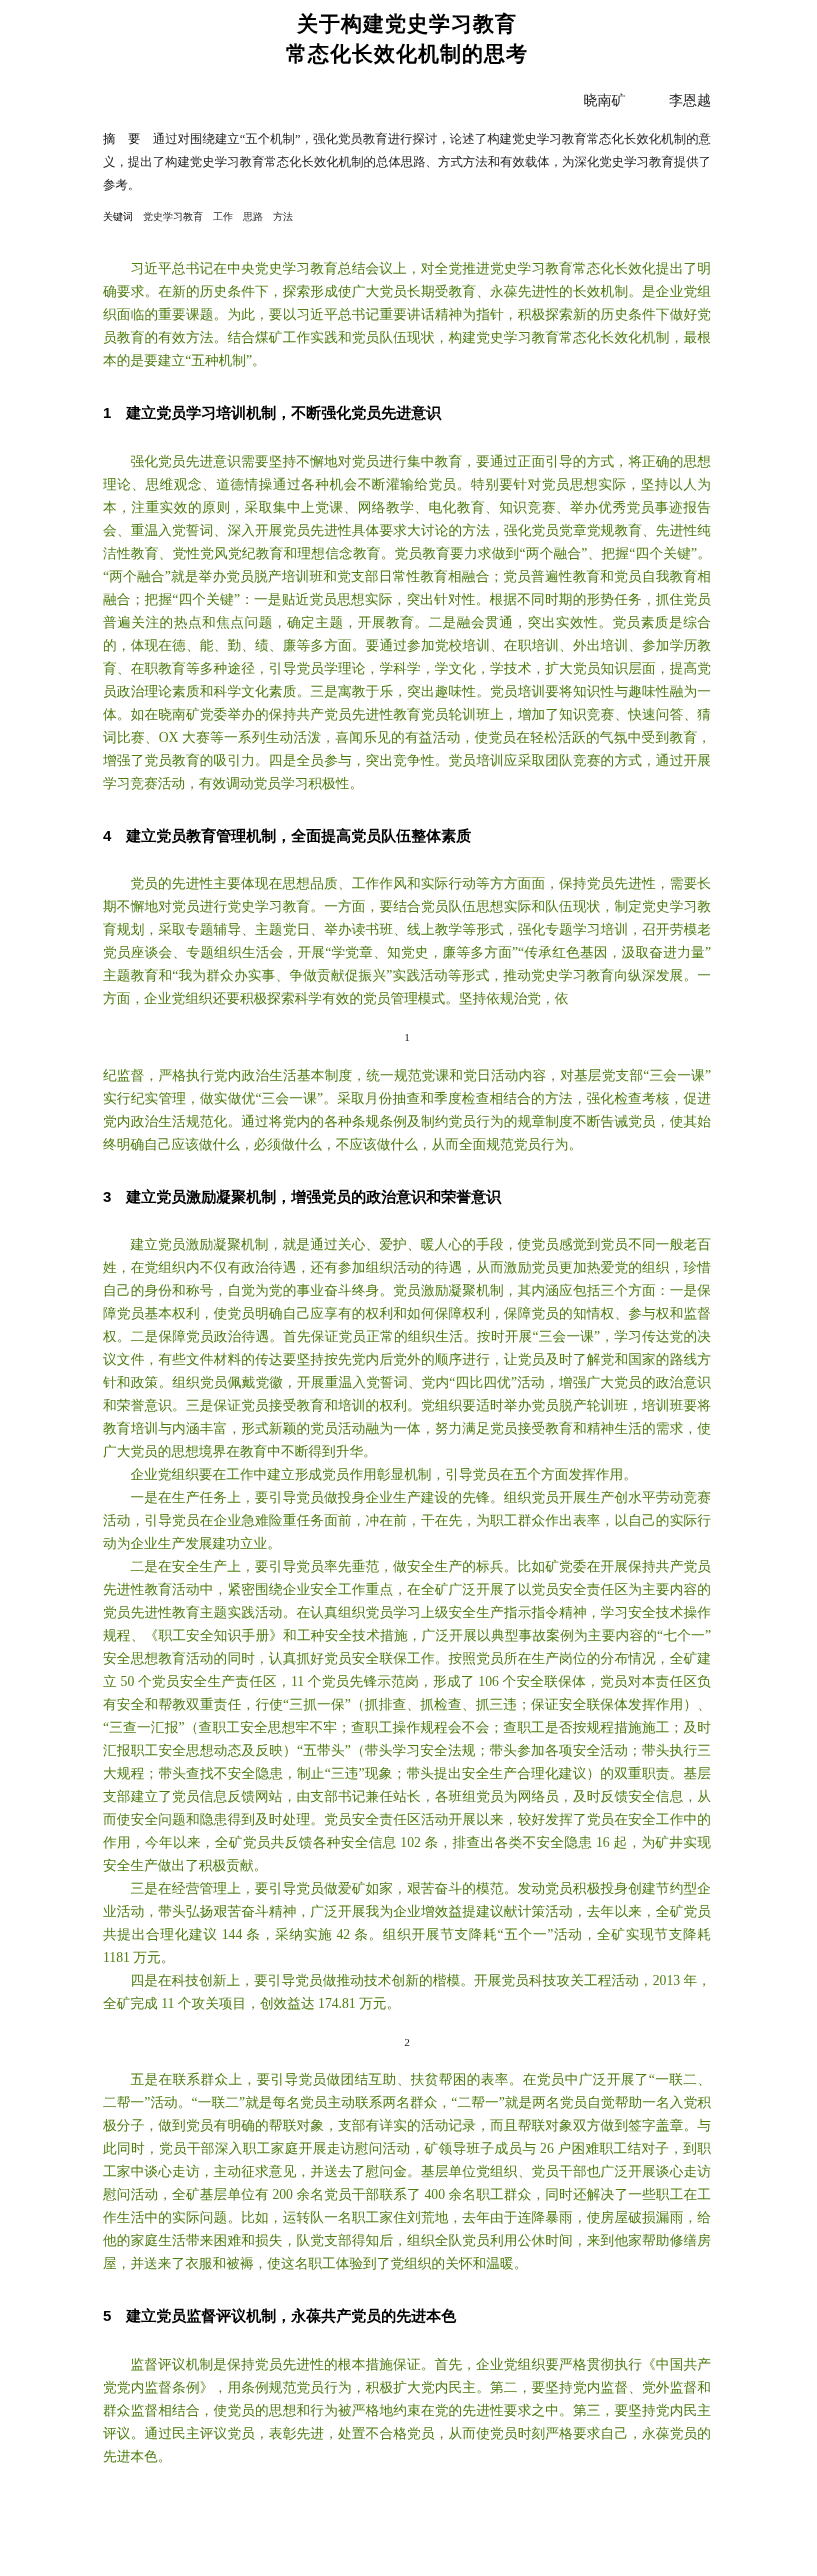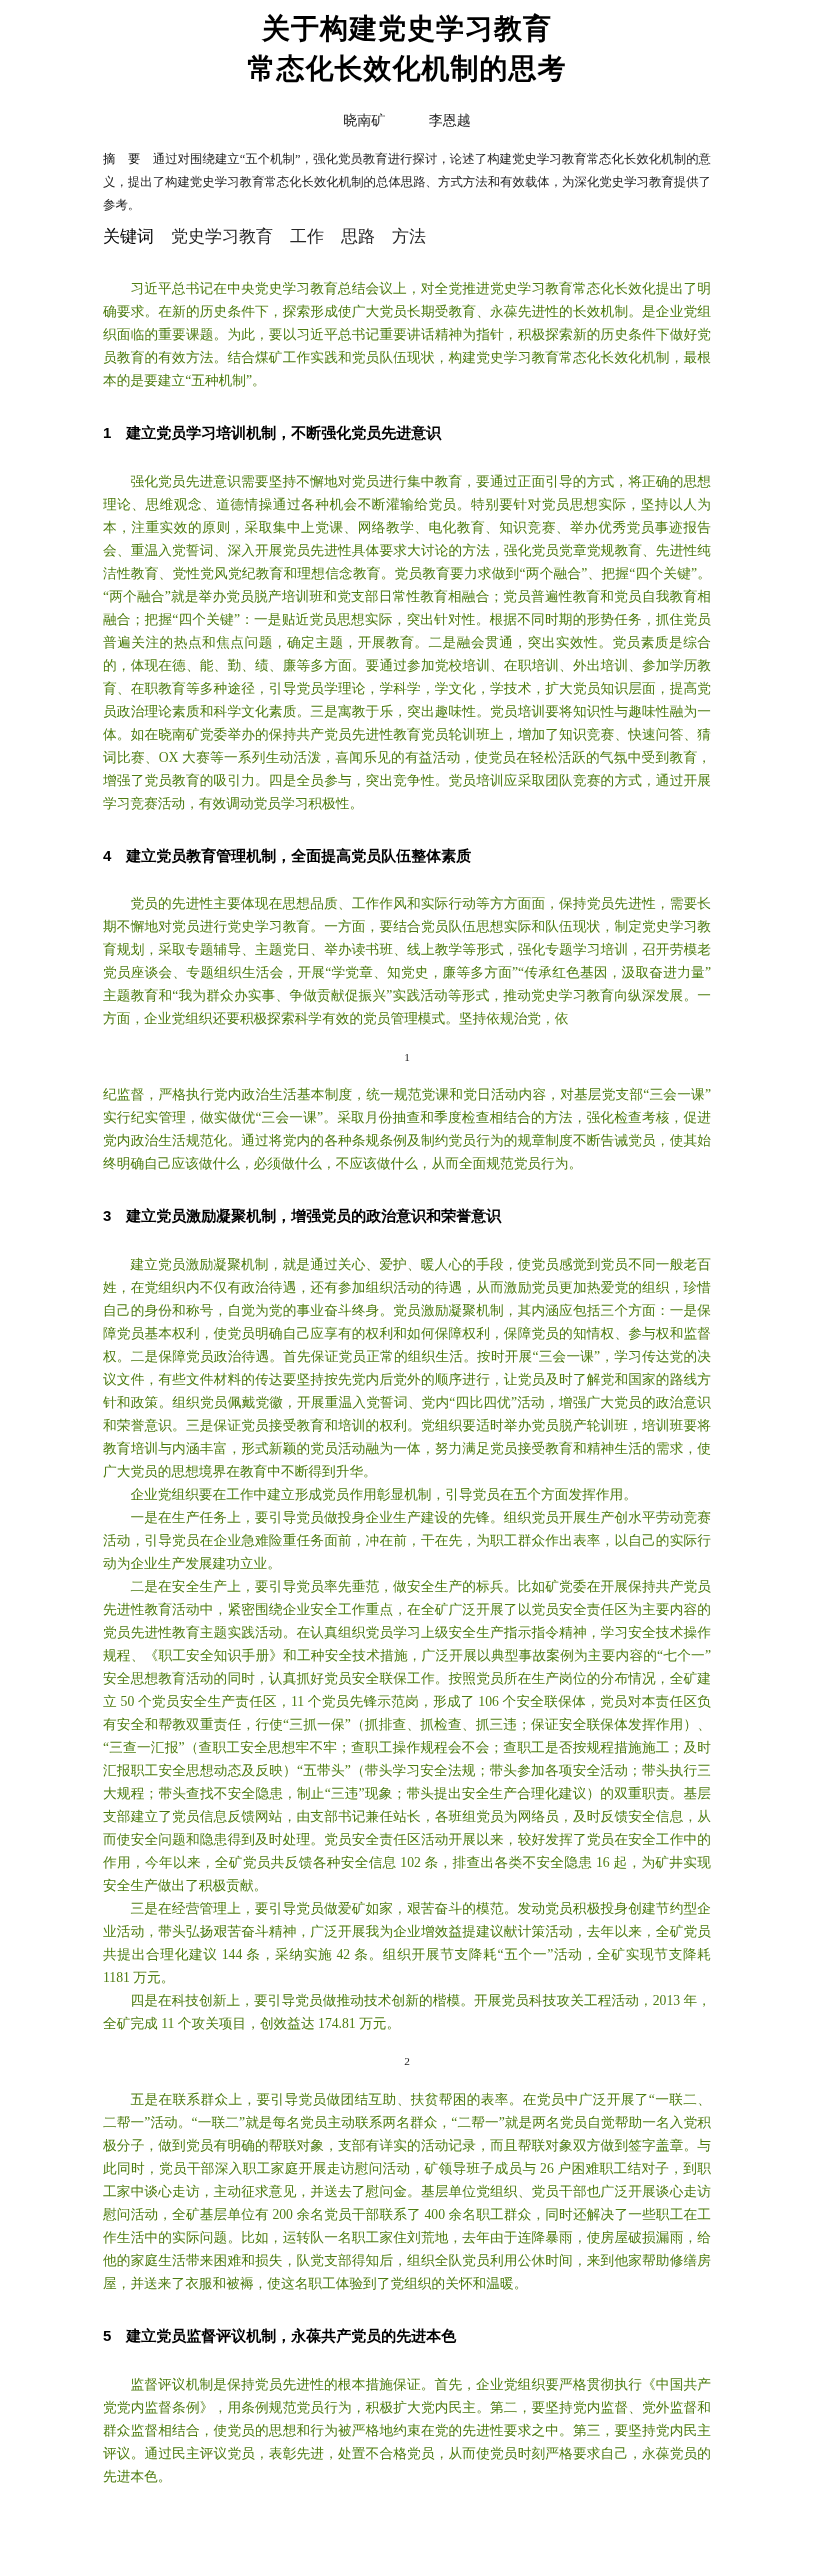--- a/index.html
+++ b/index.html
@@ -3,28 +3,28 @@
 <meta charset="utf-8">
 <style>
   html,body{margin:0;padding:0;background:#ffffff;}
   .doc{
     width:818px;min-height:2940px;box-sizing:border-box;
     padding:9.3px 107px 0 103px;position:relative;background:#ffffff;
     font-family:"Liberation Serif",serif;color:#161616;
   }
   .title{
     font-family:"Liberation Sans",sans-serif;font-weight:700;
-    font-size:28px;line-height:1.42;text-align:center;color:#000;
+    font-size:21px;line-height:1.42;text-align:center;color:#000;
     letter-spacing:1px;margin:0;
   }
   .title .tline{display:block;}
-  .byline{text-align:center;font-size:14px;color:#222;margin:23px 0 18.5px;}
+  .byline{text-align:right;font-size:14px;color:#222;margin:23px 0 18.5px;}
   .byline .aff{margin-right:3.1em;}
   .abstract{font-size:12.4px;line-height:23px;text-align:justify;margin:12.4px 0 0;color:#262626;}
-  .keywords{font-size:17px;line-height:20.6px;margin:9.3px 0 0;color:#262626;}
+  .keywords{font-size:10px;line-height:20.6px;margin:9.3px 0 0;color:#262626;}
   .lbl{font-weight:400;font-family:"Liberation Sans",sans-serif;color:#000;margin-right:1em;}
   .body{font-size:13.7px;line-height:23px;text-align:justify;margin:0;color:#4d7c0f;}
   .indent{text-indent:2em;}
   .intro-gap{margin-top:30px;}
   .sec-head{
     font-family:"Liberation Sans",sans-serif;font-weight:700;
     font-size:15px;line-height:1.3;color:#000;margin:31px 0 27px;
   }
   .pagenum{text-align:center;font-size:11.3px;color:#1d1d1d;margin:20.6px 0;}
 </style>

